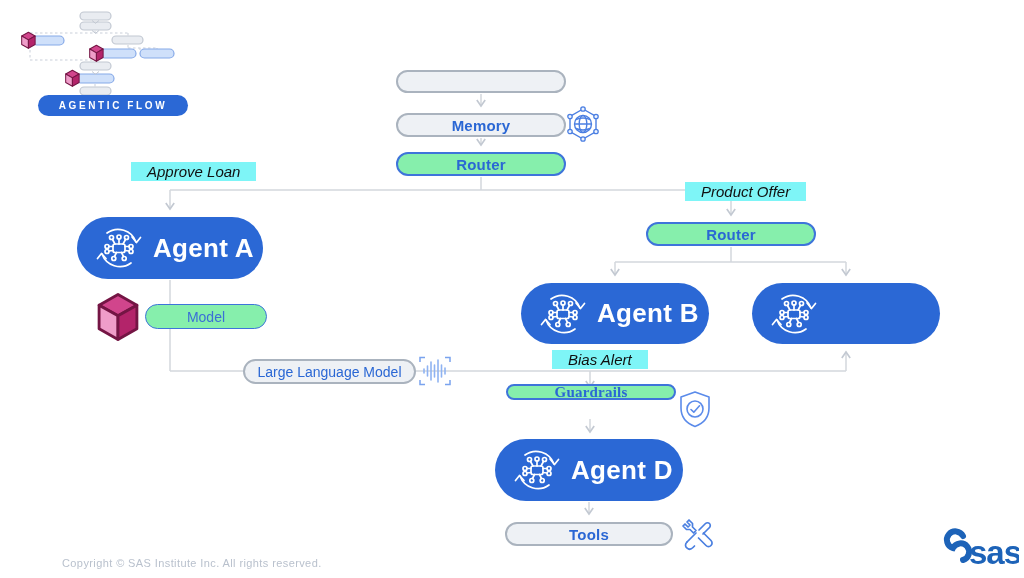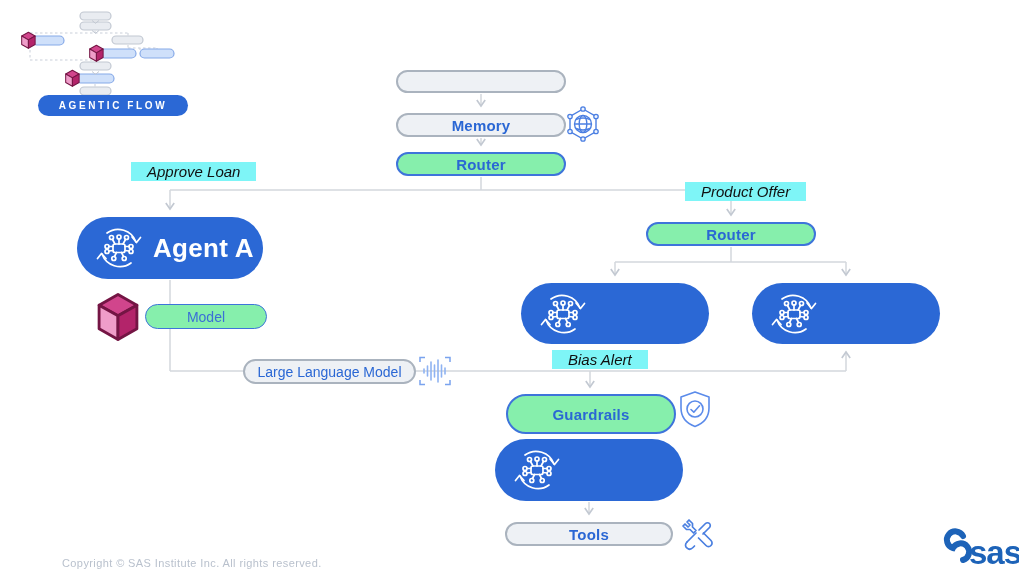--- a/index.html
+++ b/index.html
@@ -178,20 +178,21 @@
 </svg>
 
 <div class="node pill-blue" style="left:646px;top:222px;width:170px;height:24px;">
   <span class="pill-text">Router</span>
 </div>
 
 <div class="agent" style="left:521px;top:283px;width:188px;height:61px;">
   <svg width="48" height="48" viewBox="0 0 48 48">
       <use href="#agentIcon"></use>
     </svg>
+  <span class="label">Agent B</span>
 </div>
 <div class="agent" style="left:752px;top:283px;width:188px;height:61px;">
   <svg width="48" height="48" viewBox="0 0 48 48">
       <use href="#agentIcon"></use>
     </svg>
 </div>
 
 <div class="node pill-gray" style="left:243px;top:359px;width:173px;height:25px;">
   <span class="pill-text-sm">Large Language Model</span>
 </div>
@@ -206,35 +207,36 @@
     <line x1="28" y1="15" x2="28" y2="21"></line>
   </g>
   <g fill="none" stroke="#7aa3ee" stroke-width="1.5">
     <path d="M3,9 V4.5 H8"></path>
       <path d="M28,4.5 H33 V9"></path>
     <path d="M33,27 V31.5 H28"></path>
       <path d="M8,31.5 H3 V27"></path>
   </g>
 </svg>
 
-<div class="node pill-blue" style="left:506px;top:394px;width:170px;height:40px;">
+<div class="node pill-blue" style="left:506px;top:384px;width:170px;height:16px;font-family:Liberation Serif, serif;">
   <span class="pill-text">Guardrails</span>
 </div>
 <svg class="icon" style="left:677px;top:389px;" width="36" height="40" viewBox="0 0 36 40">
   <g fill="none" stroke="#5b8bea" stroke-width="1.6" stroke-linejoin="round" stroke-linecap="round">
     <path d="M18,3 L32,8 V19 C32,29 26,34.5 18,37.5 C10,34.5 4,29 4,19 V8 Z"></path>
     <circle cx="18" cy="20" r="8"></circle>
     <path d="M14,20.5 L16.8,23.2 L22.5,16.8"></path>
   </g>
 </svg>
 
 <div class="agent" style="left:495px;top:439px;width:188px;height:62px;">
   <svg width="48" height="48" viewBox="0 0 48 48">
       <use href="#agentIcon"></use>
     </svg>
+  <span class="label">Agent D</span>
 </div>
 
 <div class="node pill-gray" style="left:505px;top:522px;width:168px;height:24px;">
   <span class="pill-text">Tools</span>
 </div>
 <svg class="icon" style="left:679px;top:516px;" width="36" height="36" viewBox="0 0 36 36">
   <g fill="none" stroke="#4a7fe0" stroke-width="1.7" stroke-linecap="round" stroke-linejoin="round">
     <path d="M10,4 L13.5,7.5 L13.5,11 L17,14.5 L14.5,17 L11,13.5 L7.5,13.5 L4,10 L6,8 L9,11 L11,9 L8,6 Z"></path>
     <path d="M19.5,22 L27,29.5 C28.4,30.9 30.6,30.9 32,29.5 C33.4,28.1 33.4,25.9 32,24.5 L24.5,17"></path>
     <path d="M8,26 L17,17 M20,14 L26.5,7.5 C27.5,6.5 29.5,6.5 30.5,7.5 C31.5,8.5 31.5,10.5 30.5,11.5 L24,18"></path>

